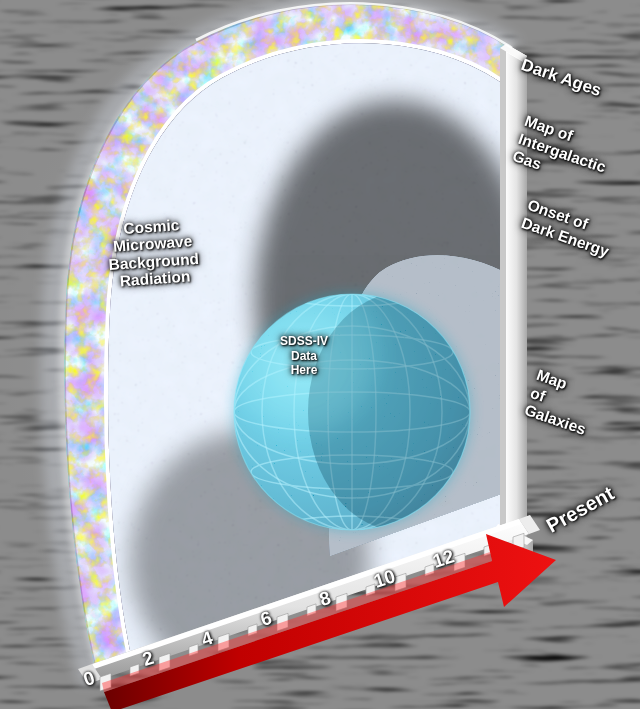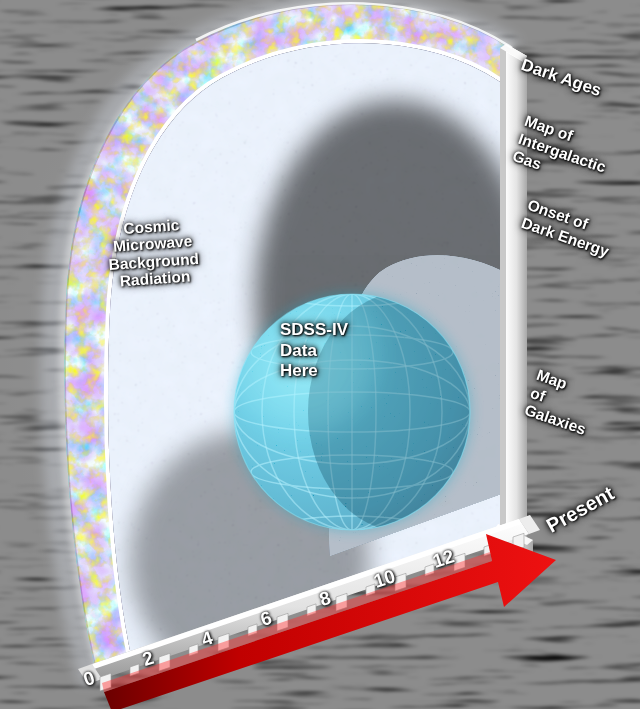--- a/index.html
+++ b/index.html
@@ -11,21 +11,21 @@
   svg.layer{position:absolute;left:0;top:0;width:640px;height:709px;}
 
   .lbl{position:absolute;color:#fff;font-weight:bold;
        text-shadow:0 0 4px #000,0 0 8px #000,1px 1px 2px #000;
        line-height:1.12;white-space:pre;pointer-events:none;}
 
   
   #cmb-label{left:108px;top:218px;font-size:15.5px;text-align:center;
              transform:rotate(-4deg);}
   
-  #sdss-label{left:280px;top:320px;font-size:17px;text-align:left;
+  #sdss-label{left:280px;top:334px;font-size:12px;text-align:center;
               line-height:1.22;}
   
   #dark-ages-label{left:525px;top:55px;font-size:17px;
                    transform:rotate(19deg);transform-origin:0 0;}
   #gas-label{left:528px;top:112px;font-size:15.5px;
              transform:rotate(19deg);transform-origin:0 0;line-height:1.2;}
   #dark-energy-label{left:531px;top:196px;font-size:15.5px;
                      transform:rotate(19deg);transform-origin:0 0;line-height:1.2;}
   #galaxies-label{left:540px;top:366px;font-size:15.5px;
                   transform:rotate(19deg);transform-origin:0 0;line-height:1.2;}

